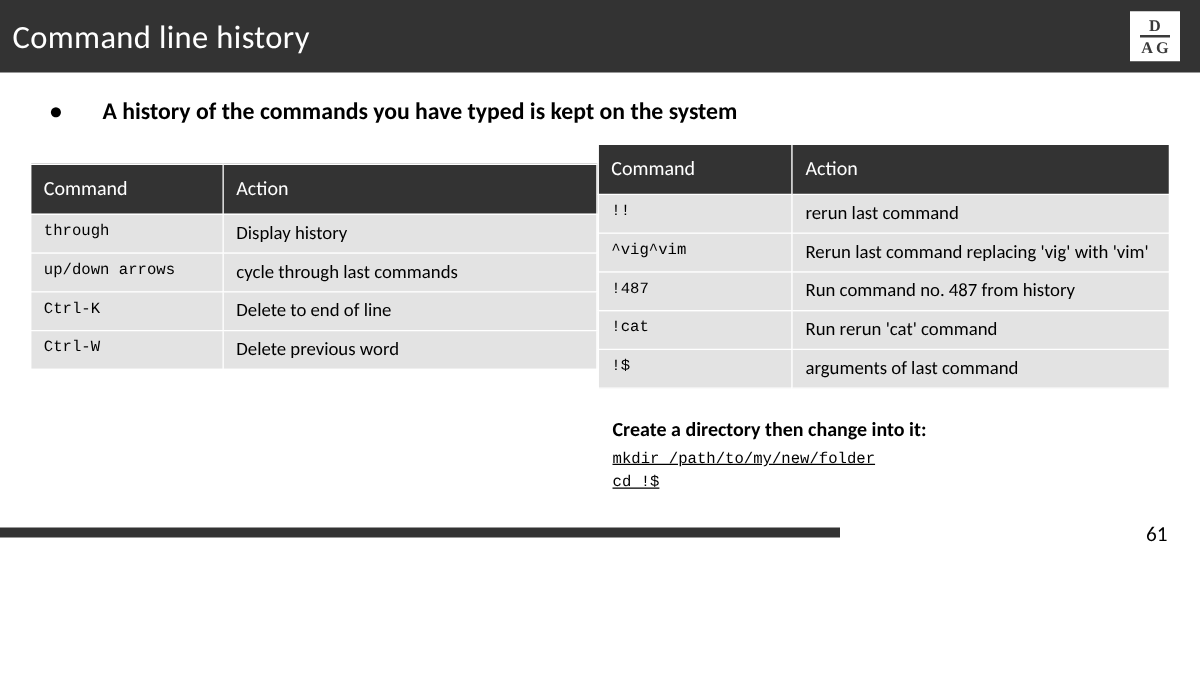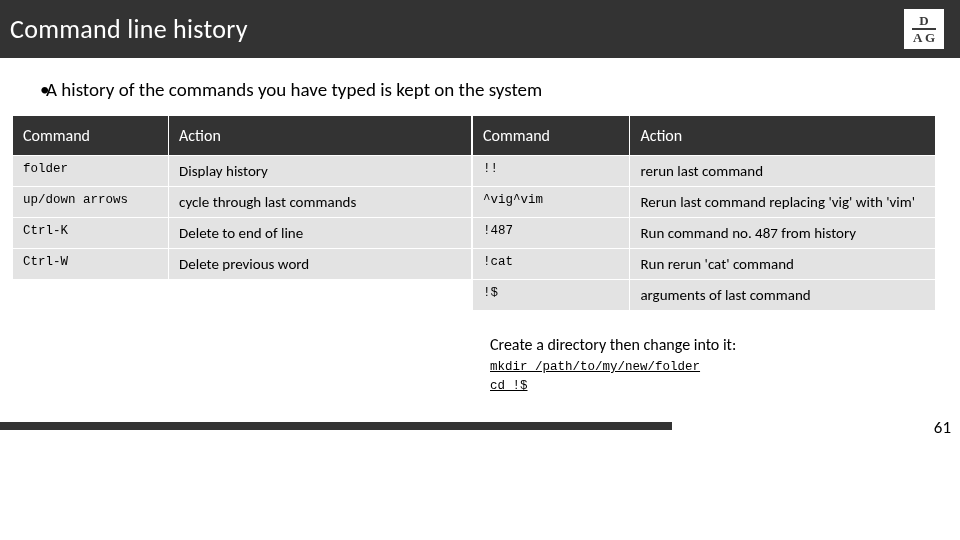--- a/index.html
+++ b/index.html
@@ -4,40 +4,40 @@
 <style>
   * { margin: 0; padding: 0; box-sizing: border-box; }
   html, body { width: 960px; height: 540px; font-family: "Segoe UI", Calibri, Arial, sans-serif; background: #fff; overflow: hidden; }
   .slide { position: relative; width: 960px; height: 448px; }
 
   .title-bar { background: #333333; color: #fff; height: 58px; display: flex; align-items: center; justify-content: space-between; padding: 0 16px 0 10px; }
   .title-bar h1 { font-size: 26px; font-weight: 400; letter-spacing: .3px; }
   .logo { width: 40px; height: 40px; background: #fff; display: flex; flex-direction: column; justify-content: center; align-items: center; font-family: "Times New Roman", serif; font-size: 13px; font-weight: 600; color: #3a3a3a; line-height: 1; }
   .logo .sep { width: 60%; height: 1.5px; background: #3a3a3a; margin: 1px 0; }
 
-  .bullet { padding: 20px 30px 14px 46px; font-size: 19px; position: relative; }
+  .bullet { padding: 20px 30px 14px 82px; font-size: 19px; position: relative; font-weight: bold; }
   .bullet::before { content: "•"; position: absolute; left: 40px; top: 20px; }
 
-  .tables { display: flex; padding: 0 12px; align-items: flex-start; }
+  .tables { display: flex; padding: 0 24px; align-items: center; }
   table { border-collapse: collapse; table-layout: fixed; font-size: 15px; }
   .tbl-left { width: 460px; }
   .tbl-right { width: 464px; }
   col.cmd { width: 34%; }
   col.act { width: 66%; }
   thead th { background: #333333; color: #fff; font-weight: 400; text-align: left; padding: 10px 10px; border: 1px solid #fff; font-size: 16px; }
   tbody td { background: #e3e3e3; border: 1px solid #fff; padding: 6px 10px; vertical-align: top; }
   tbody td.cmd { font-family: "Courier New", monospace; font-size: 12.5px; }
   tbody td.action { font-size: 15px; }
   .plain { font-family: "Segoe UI", Calibri, Arial, sans-serif; font-size: 15.5px; }
 
-  .example-title { padding: 24px 0 4px 490px; font-size: 16px; }
+  .example-title { padding: 24px 0 4px 490px; font-size: 16px; font-weight: bold; }
   .example-code { padding: 0 0 0 490px; font-family: "Courier New", monospace; font-size: 12.5px; line-height: 1.5; text-decoration: underline; }
 
   .footer-bar { position: absolute; left: 0; bottom: 18px; width: 70%; height: 8px; background: #333333; }
-  .page-num { position: absolute; right: 9px; bottom: 10px; font-size: 17px; }
+  .page-num { position: absolute; right: 26px; bottom: 10px; font-size: 17px; }
 </style>
 </head>
 <body>
 <div class="slide">
 
 <div class="title-bar">
   <h1>Command line history</h1>
   <div class="logo">
     <div>D</div>
     <div class="sep"></div>
@@ -54,21 +54,21 @@
           <col class="act">
         </colgroup>
     <thead>
           <tr>
       <th>Command</th>
       <th>Action</th>
     </tr>
         </thead>
     <tbody>
           <tr>
-            <td class="cmd">folder</td>
+            <td class="cmd">through</td>
             <td class="action">Display history</td>
           </tr>
           <tr>
             <td class="cmd plain">up/down arrows</td>
             <td class="action">cycle through last commands</td>
           </tr>
           <tr>
             <td class="cmd">Ctrl-K</td>
             <td class="action">Delete to end of line</td>
           </tr>

